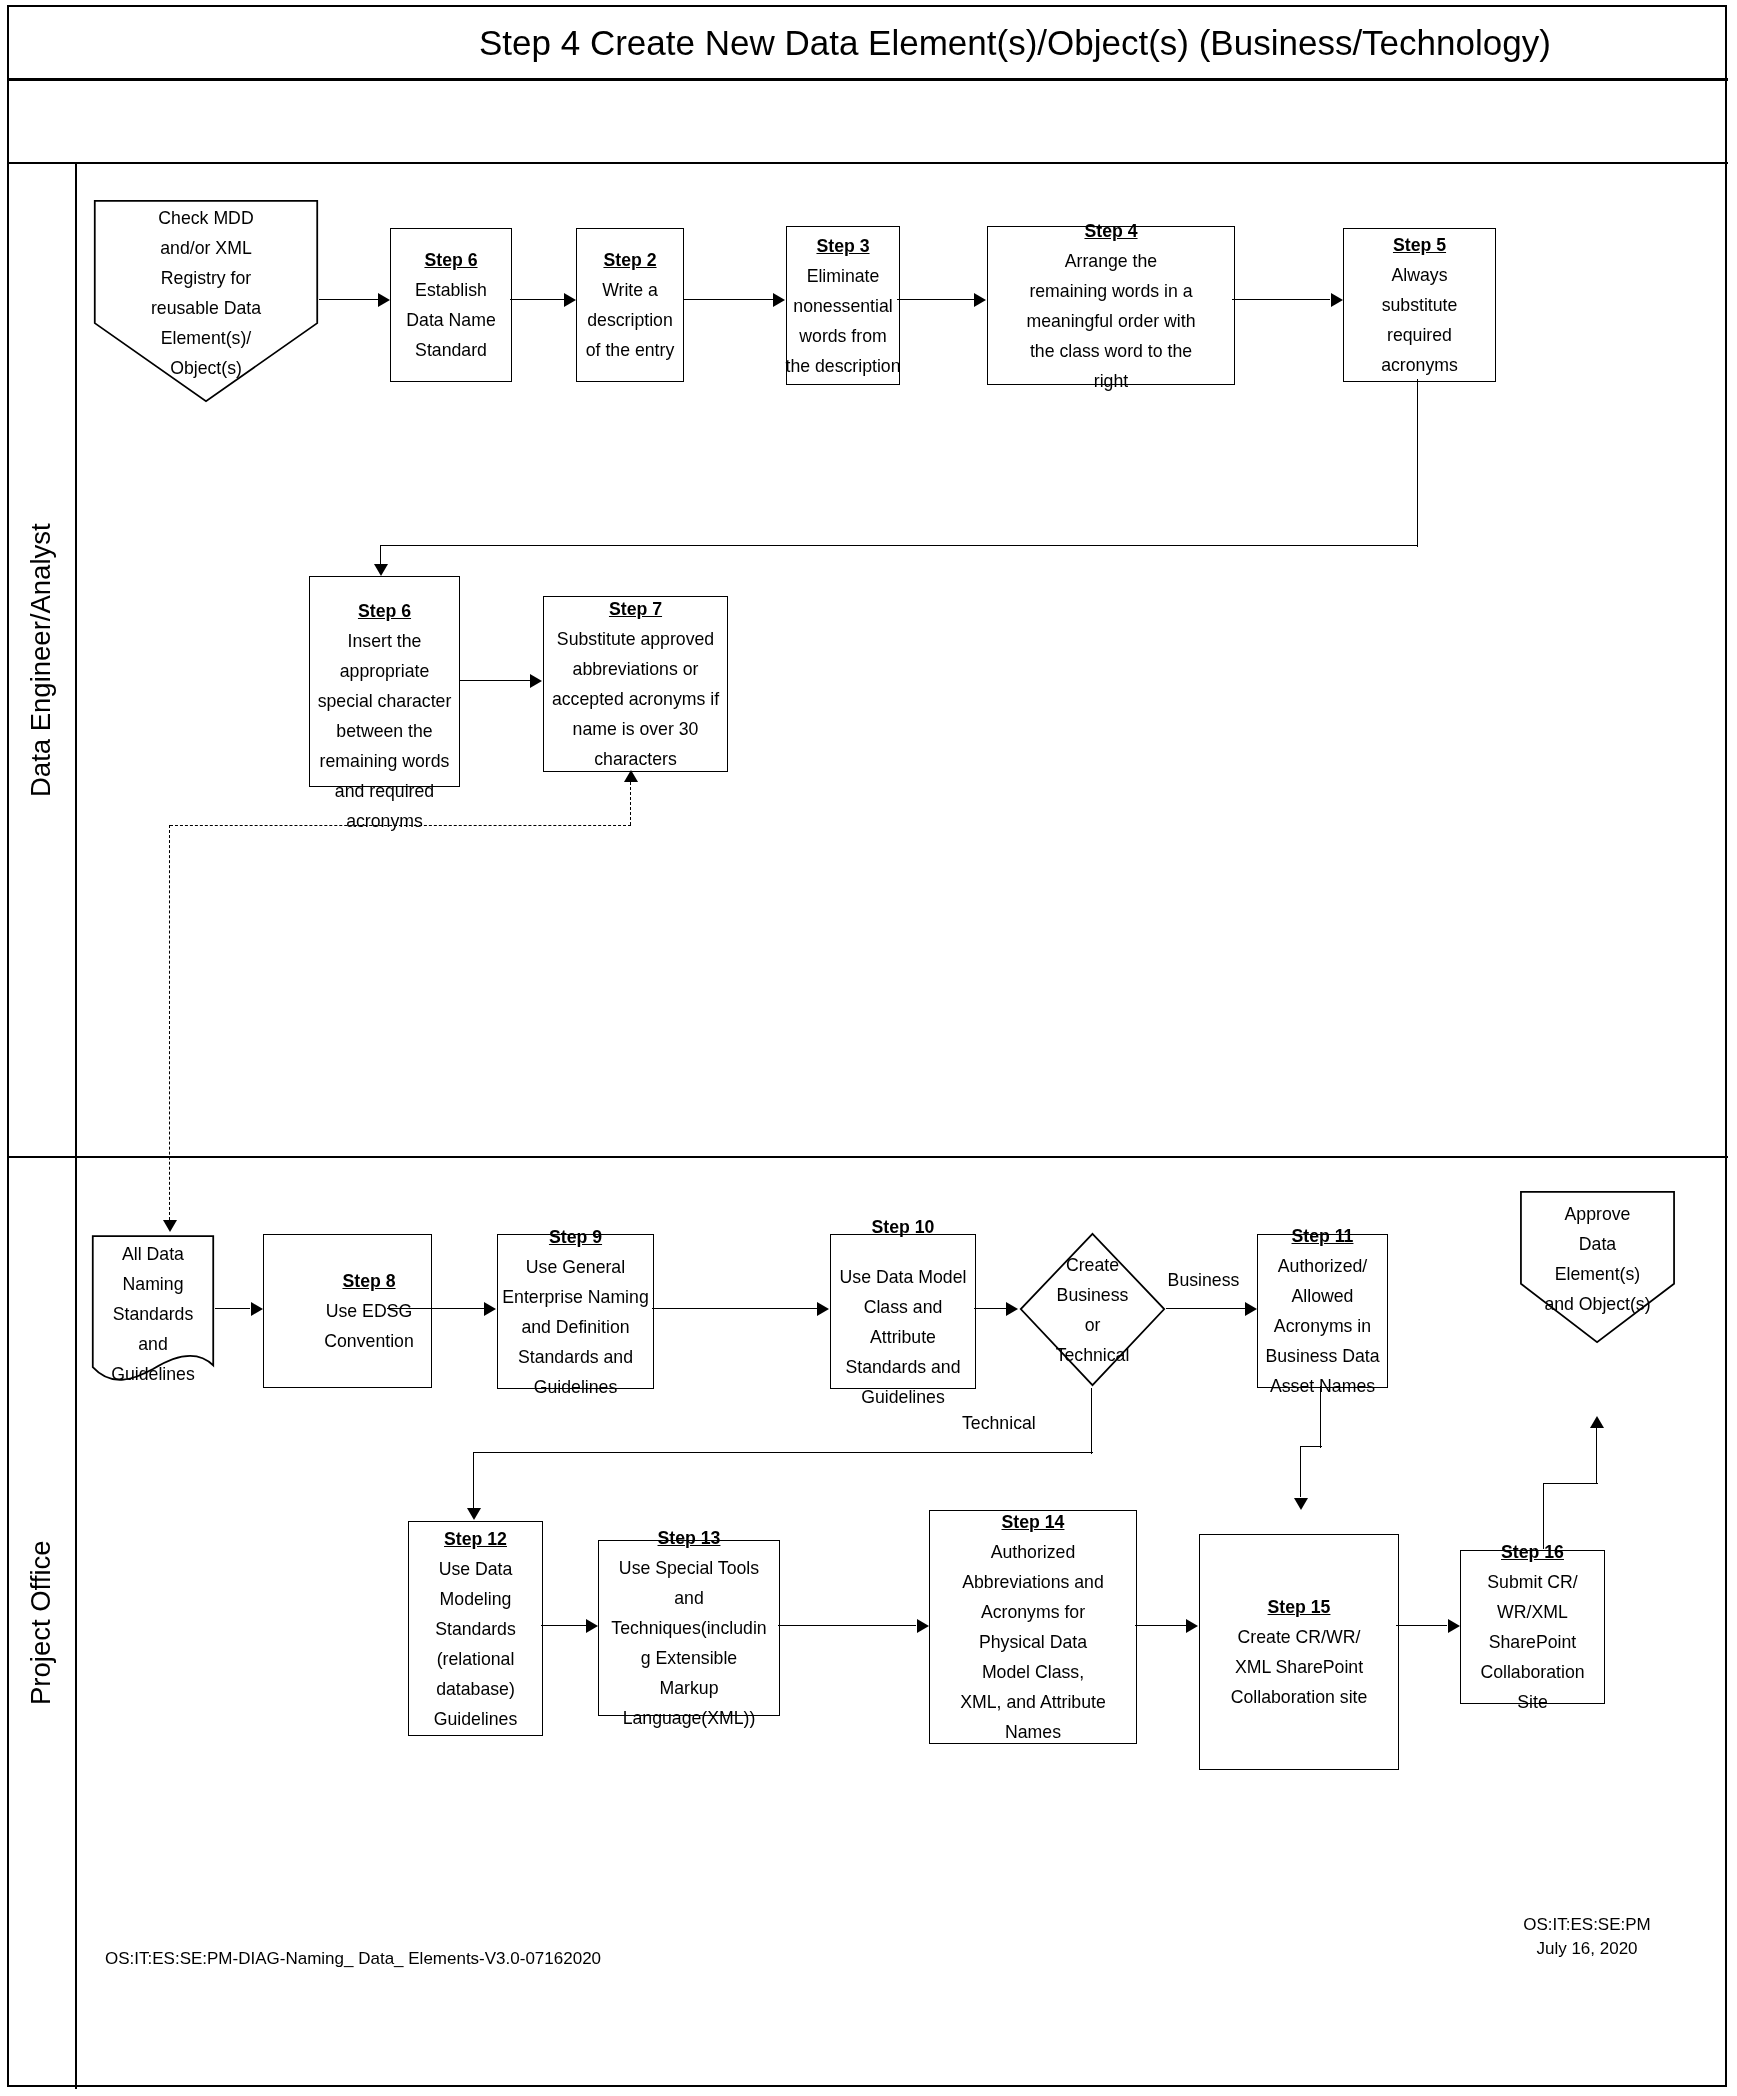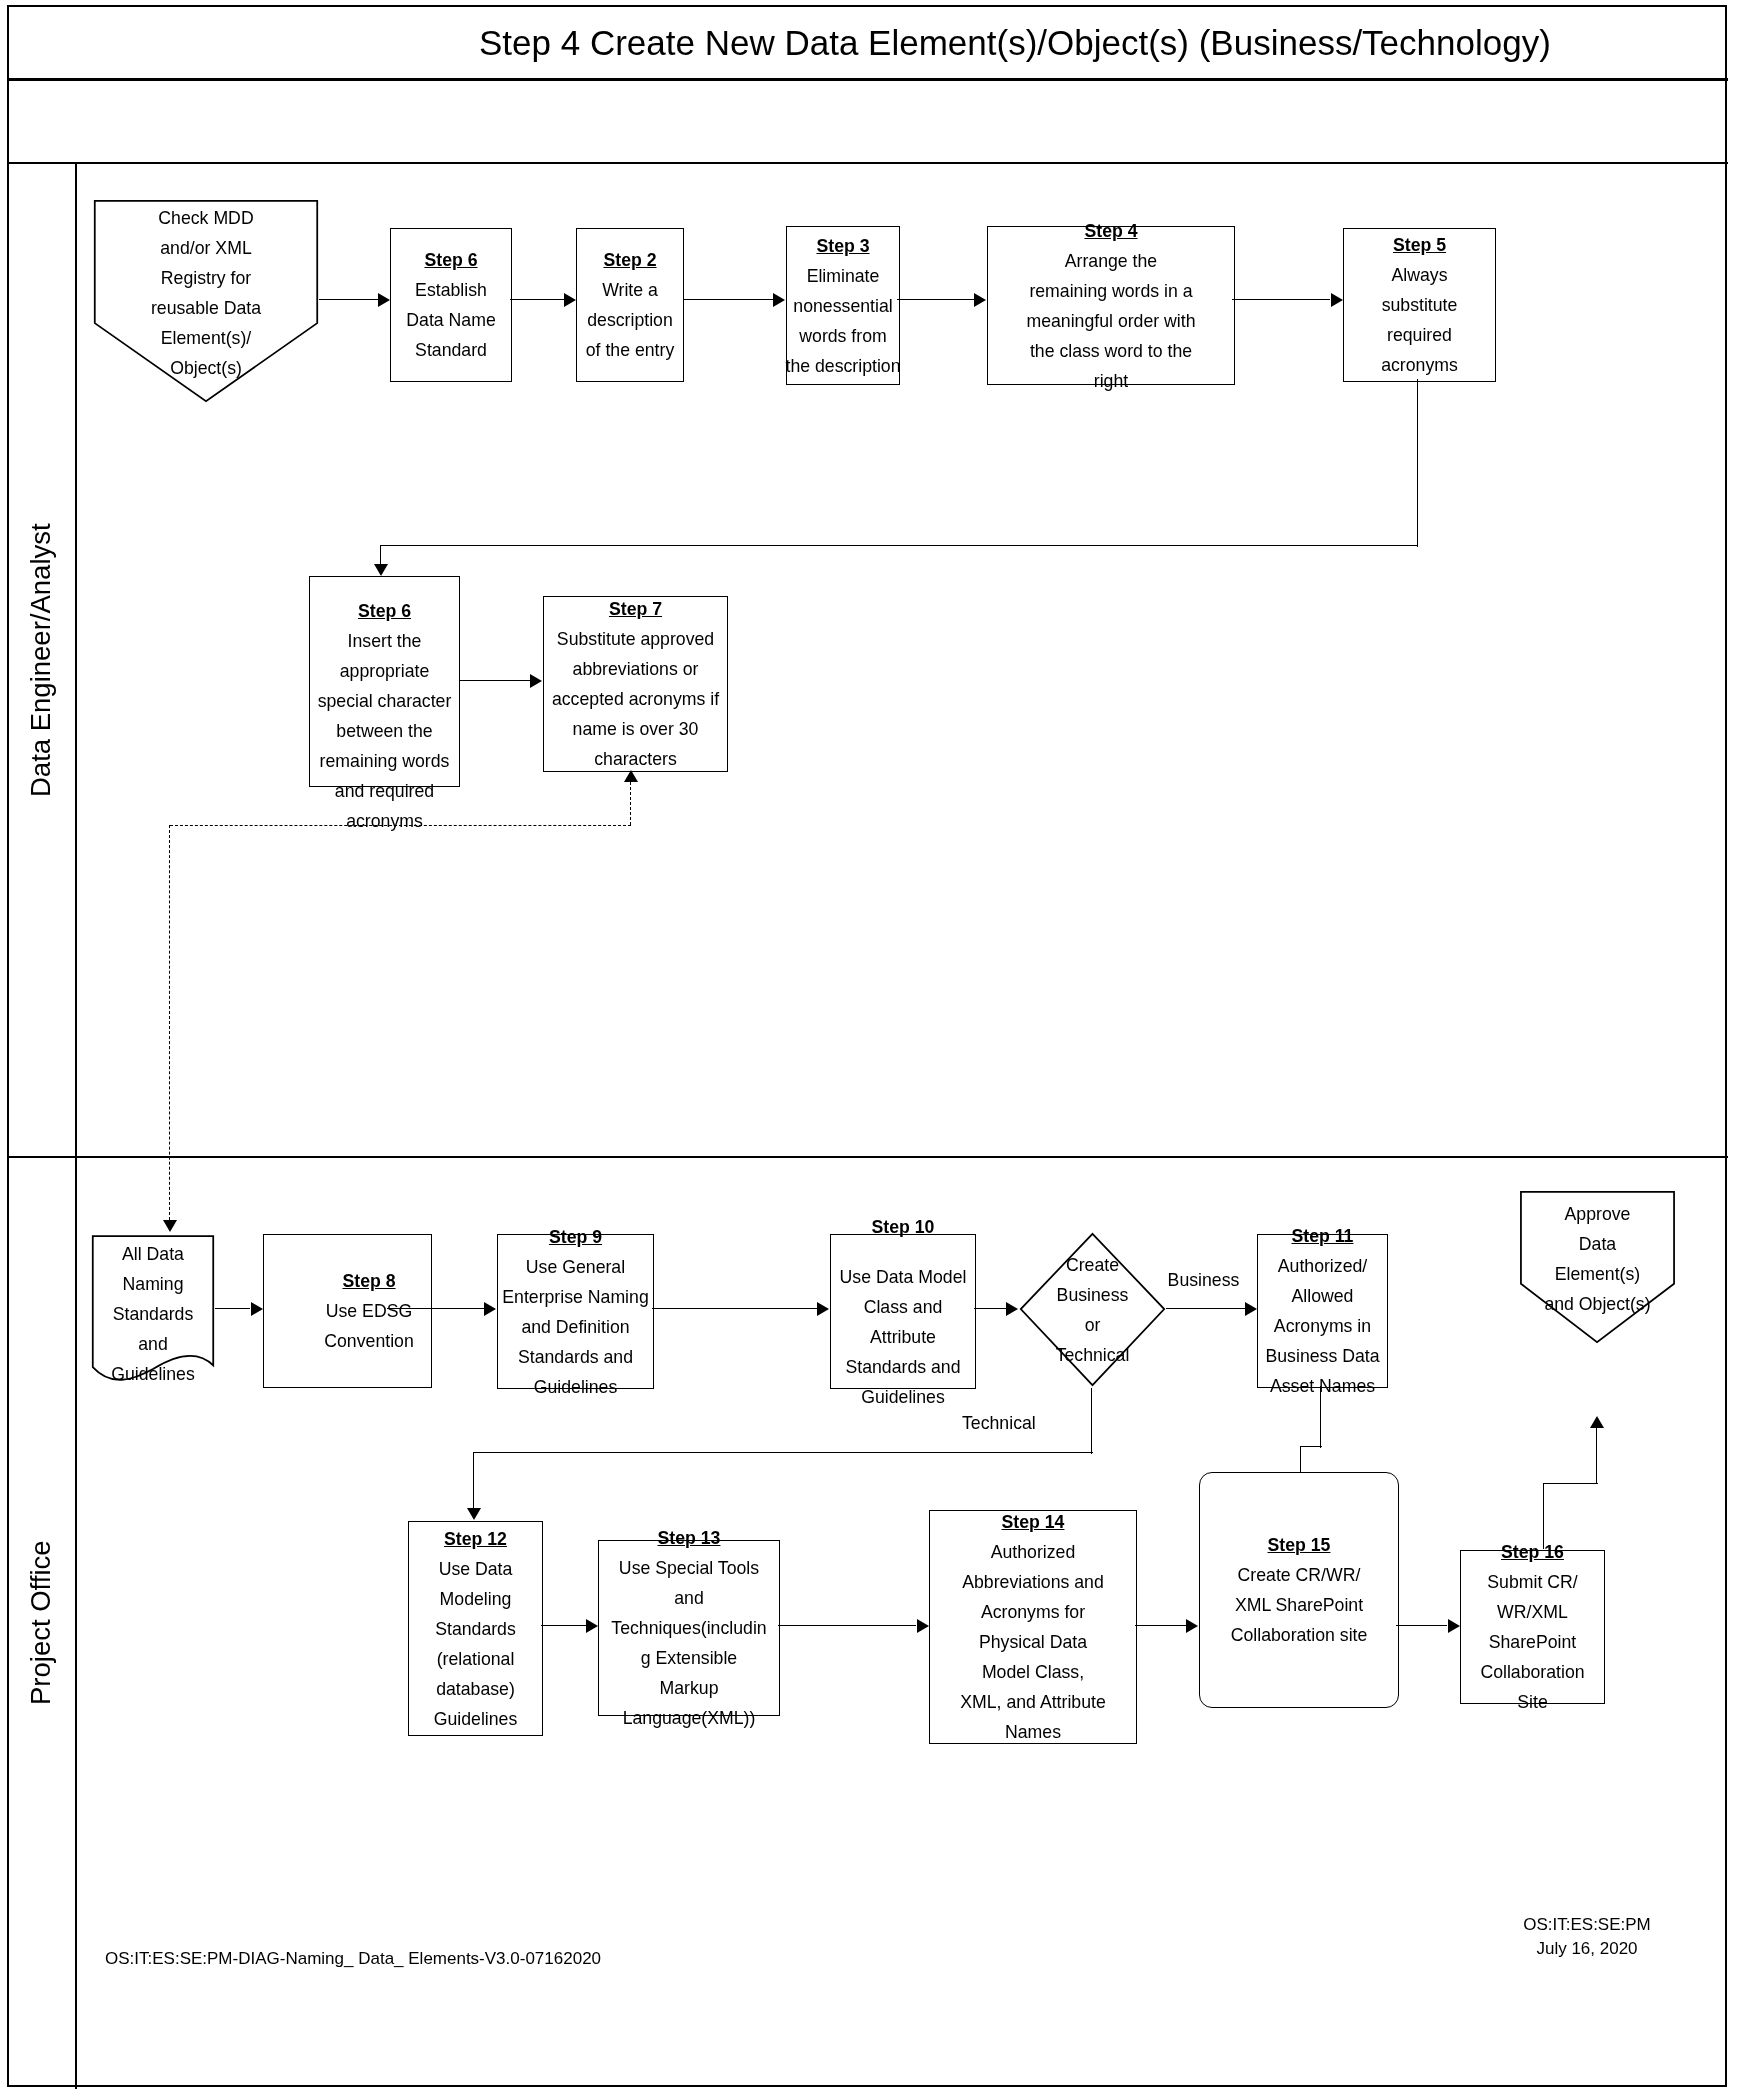--- a/index.html
+++ b/index.html
@@ -244,21 +244,21 @@
   <div class="node box" style="left:929px;top:1510px;width:206px;height:232px;">
     <div class="nt">Step 14</div>
     <div class="nb">Authorized
 Abbreviations and
 Acronyms for
 Physical Data
 Model Class,
 XML, and Attribute
 Names</div>
   </div>
-  <div class="node box" style="left:1199px;top:1472px;width:198px;height:234px;border-radius:13px;">
+  <div class="node box" style="left:1199px;top:1534px;width:198px;height:234px;">
     <div class="nt">Step 15</div>
     <div class="nb">Create CR/WR/
 XML SharePoint
 Collaboration site</div>
   </div>
   <div class="node box" style="left:1460px;top:1550px;width:143px;height:152px;">
     <div class="nt">Step 16</div>
     <div class="nb">Submit CR/
 WR/XML
 SharePoint

